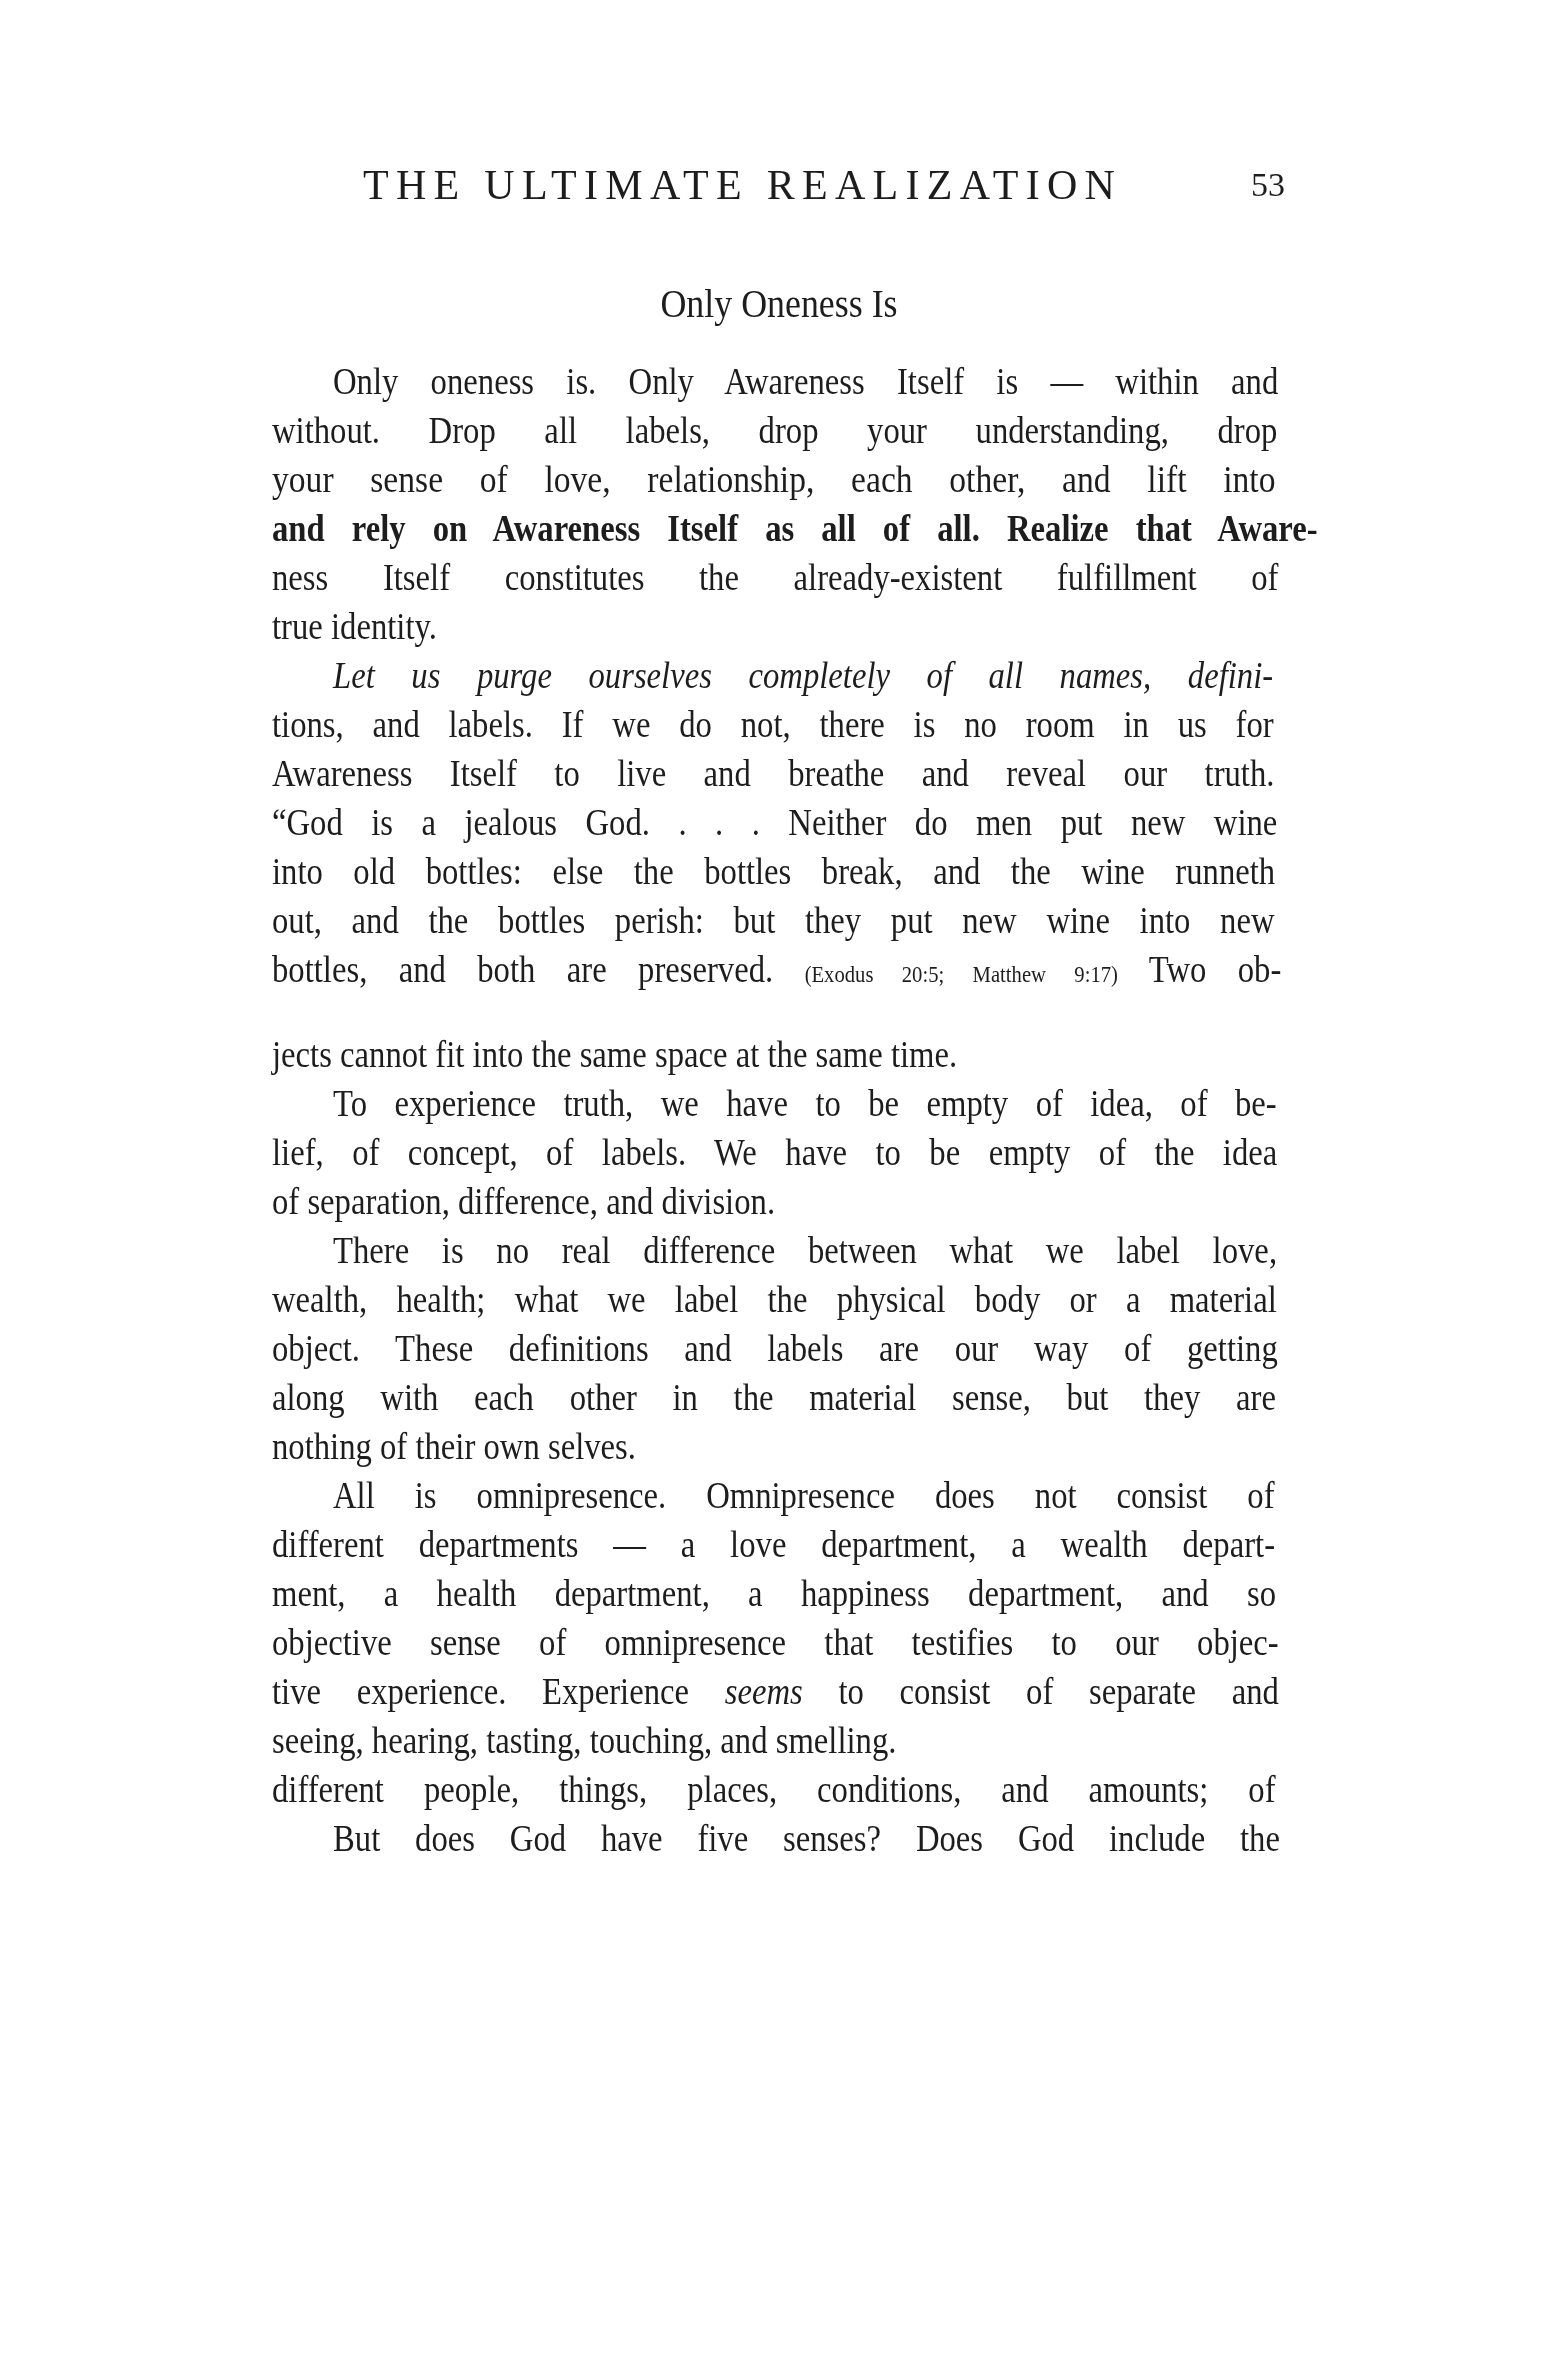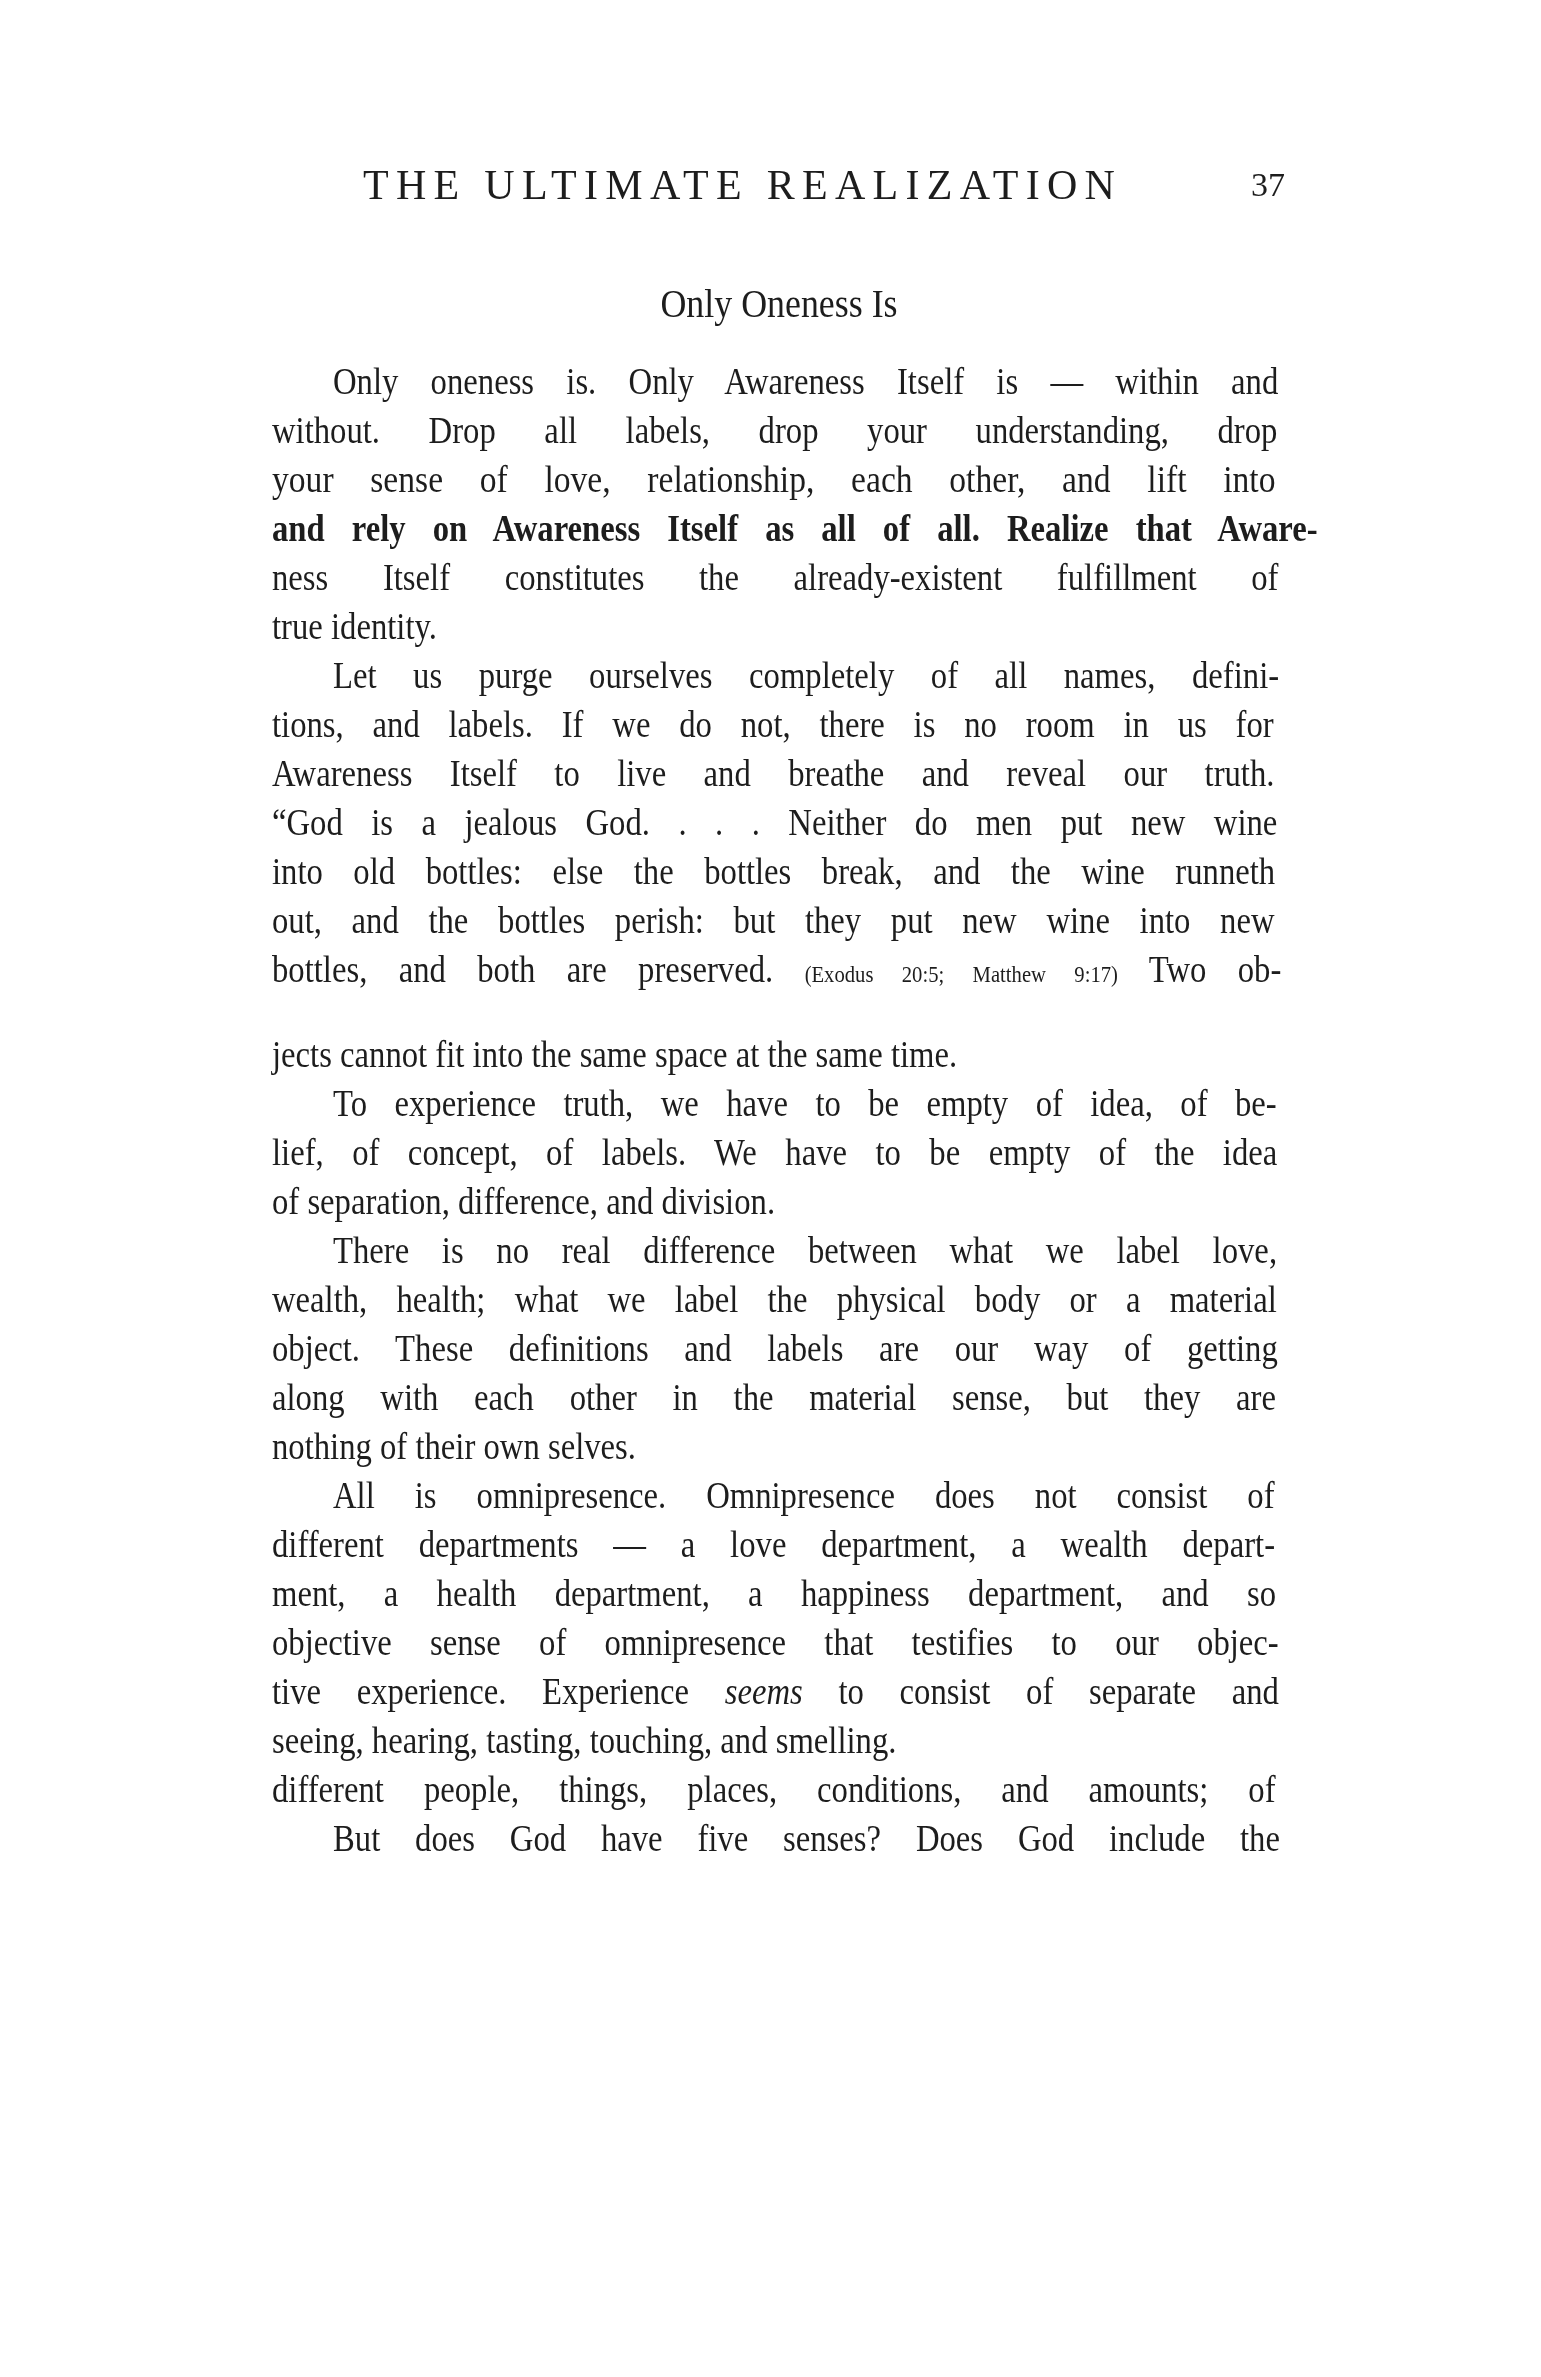--- a/index.html
+++ b/index.html
@@ -86,38 +86,38 @@
       font-style: italic;
     }
   </style>
 </head>
 <body>
 
 <div class="page">
 
   <div class="running-head">
     <span class="running-title">THE ULTIMATE REALIZATION</span>
-    <span class="page-number">37</span>
+    <span class="page-number">53</span>
   </div>
 
   <div class="section-title">Only Oneness Is</div>
 
   <div class="body-text">
 
     <div class="paragraph">
       <span class="line" style="text-align: left; text-align-last: left; padding-left: 61px;"><span class="fit" style="word-spacing: 28px; transform: scaleX(0.859998);">Only oneness is. Only Awareness Itself is — within and</span></span>
       <span class="line" style="text-align: left; text-align-last: left; padding-left: 0px;"><span class="fit" style="word-spacing: 47px; transform: scaleX(0.859996);">without. Drop all labels, drop your understanding, drop</span></span>
       <span class="line" style="text-align: left; text-align-last: left; padding-left: 0px;"><span class="fit" style="word-spacing: 32px; transform: scaleX(0.884163);">your sense of  love, relationship, each other, and lift into</span></span>
       <span class="line" style="text-align: left; text-align-last: left; padding-left: 0px; font-weight: bold;"><span class="fit" style="word-spacing: 22px; transform: scaleX(0.860007);">and rely on Awareness Itself as all of all. Realize that Aware-</span></span>
       <span class="line" style="text-align: left; text-align-last: left; padding-left: 0px;"><span class="fit" style="word-spacing: 54px; transform: scaleX(0.859996);">ness Itself constitutes the already-existent fulfillment of</span></span>
       <span class="line last" style="text-align: left; text-align-last: left; padding-left: 0px;"><span class="fit" style="transform: scaleX(0.86);">true identity.</span></span>
     </div>
 
     <div class="paragraph">
-      <span class="line" style="text-align: center; text-align-last: left; padding-left: 61px;"><span class="fit" style="word-spacing: 33px; transform: scaleX(0.859998);">Let us purge ourselves completely of all names, defini-</span></span>
+      <span class="line" style="text-align: center; text-align-last: left; padding-left: 61px; font-style: italic;"><span class="fit" style="word-spacing: 33px; transform: scaleX(0.859998);">Let us purge ourselves completely of all names, defini-</span></span>
       <span class="line" style="text-align: left; text-align-last: left; padding-left: 0px;"><span class="fit" style="word-spacing: 24px; transform: scaleX(0.859996);">tions, and labels. If we do not, there is no room in us for</span></span>
       <span class="line" style="text-align: left; text-align-last: left; padding-left: 0px;"><span class="fit" style="word-spacing: 34px; transform: scaleX(0.860007);">Awareness Itself to live and breathe and reveal our truth.</span></span>
       <span class="line" style="text-align: left; text-align-last: left; padding-left: 0px;"><span class="fit" style="word-spacing: 23.6px; transform: scaleX(0.859996);">“God is a jealous God. . . . Neither do men put new wine</span></span>
       <span class="line" style="text-align: left; text-align-last: left; padding-left: 0px;"><span class="fit" style="word-spacing: 26px; transform: scaleX(0.859996);">into old bottles: else the bottles break, and the wine runneth</span></span>
       <span class="line" style="text-align: left; text-align-last: left; padding-left: 0px;"><span class="fit" style="word-spacing: 25px; transform: scaleX(0.859996);">out, and the bottles perish: but they put new wine into new</span></span>
       <span class="line compound" style="text-align: left; text-align-last: left; padding-left: 0px;"><span class="fit" style="word-spacing: 27px; transform: scaleX(0.859985);"><span>bottles, and both are preserved.</span> <span class="citation">(Exodus 20:5; Matthew 9:17)</span> <span>Two ob-</span></span></span>
       <span class="line last" style="text-align: center; text-align-last: left; padding-left: 0px; margin-top: 36px;"><span class="fit" style="transform: scaleX(0.86);">jects cannot fit into the same space at the same time.</span></span>
     </div>
 
     <div class="paragraph">

